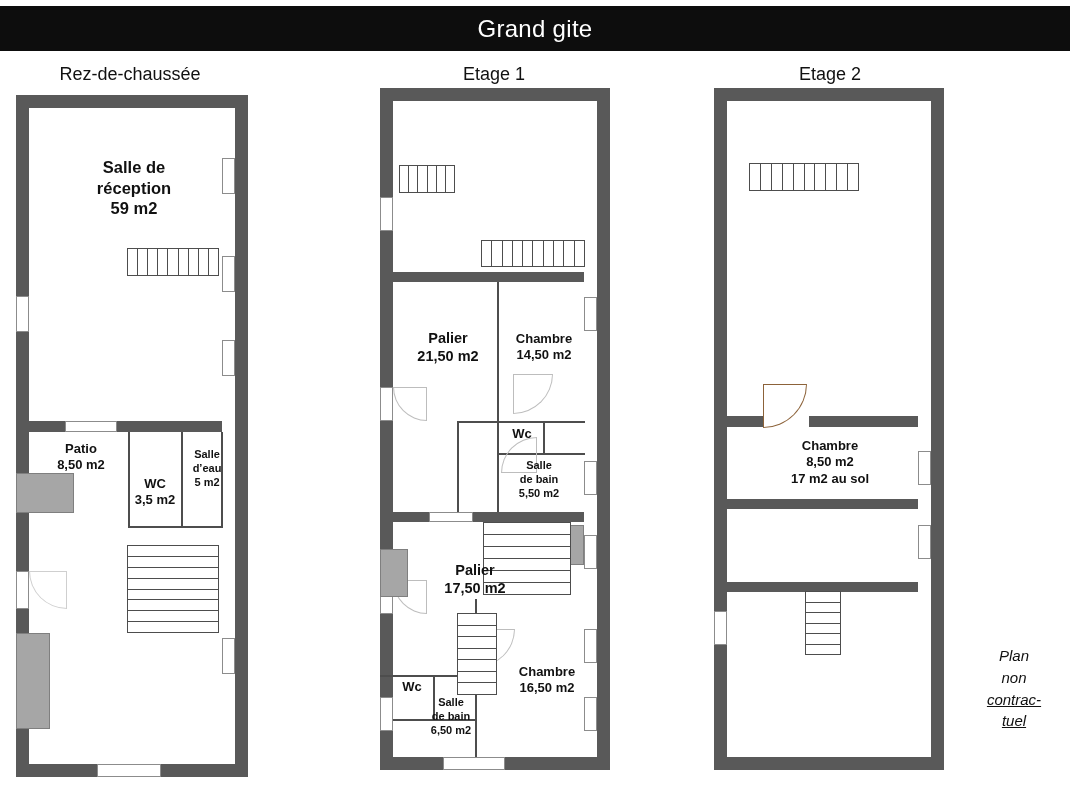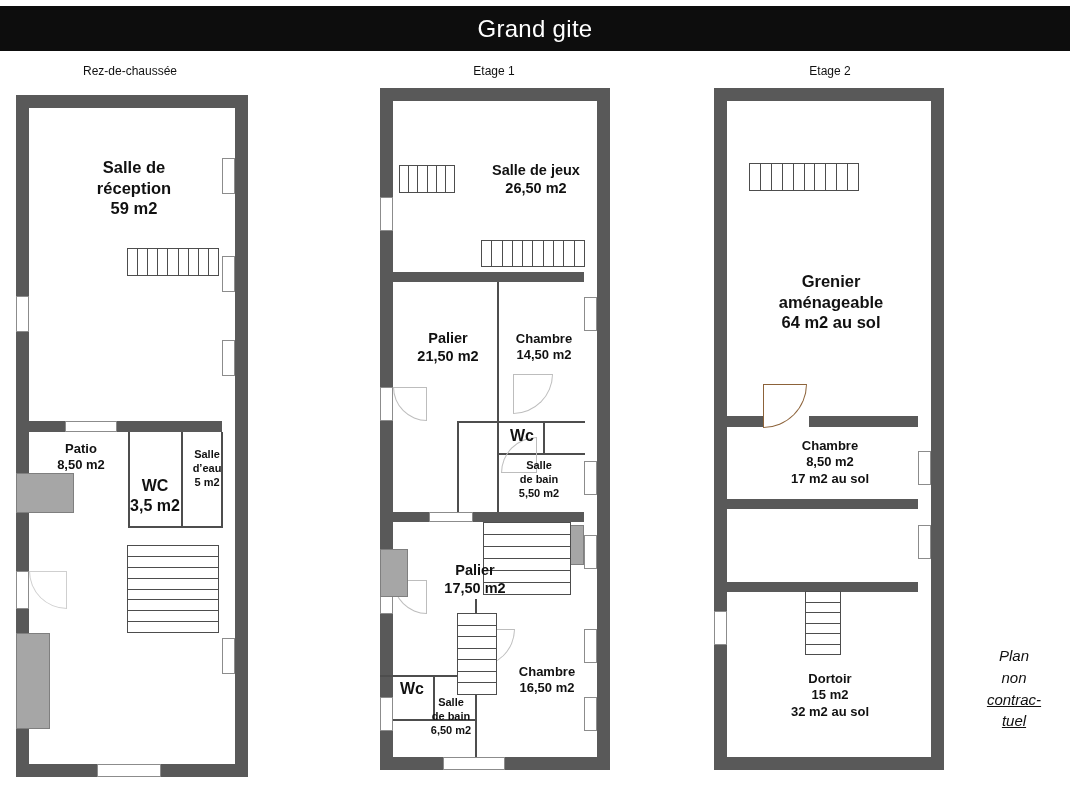--- a/index.html
+++ b/index.html
@@ -24,21 +24,21 @@
     color: #ffffff;
     display: flex;
     align-items: center;
     justify-content: center;
     font-size: 24px;
     letter-spacing: .3px;
   }
   
   .floor-caption {
     position: absolute;
-    font-size: 12px;
+    font-size: 18px;
     color: #111;
     text-align: center;
     white-space: nowrap;
   }
   
   .plan {
     position: absolute;
     box-sizing: border-box;
     background: #ffffff;
     border: 13px solid #595959;
@@ -103,21 +103,21 @@
     position: absolute;
     text-align: center;
     line-height: 1.25;
     white-space: pre-line;
     color: #111;
   }
   .room-label.big   { font-size: 16.5px; font-weight: bold; }
   .room-label.mid   { font-size: 14.5px; font-weight: bold; }
   .room-label.small { font-size: 13px;   font-weight: bold; }
   .room-label.tiny  { font-size: 11px;   font-weight: bold; }
-  .room-label.wc    { font-size: 16px; font-weight: bold; }
+  .room-label.wc    { font-size: 13px; font-weight: bold; }
   
   .footnote {
     position: absolute;
     right: 14px;
     top: 645px;
     width: 84px;
     text-align: center;
     font-style: italic;
     font-size: 15px;
     line-height: 1.45;
@@ -272,22 +272,20 @@
   <div class="stairs v" style="left:64px; top:512px; width:40px; height:82px;">
     <i></i>
       <i></i>
       <i></i>
       <i></i>
       <i></i>
       <i></i>
       <i></i>
   </div>
 
-  <div class="room-label mid" style="left:68px; top:60px;  width:150px;">Salle de jeux
-26,50 m2</div>
   <div class="room-label mid" style="left:6px;  top:228px; width:98px;">Palier
 21,50 m2</div>
   <div class="room-label small" style="left:110px; top:230px; width:82px;">Chambre
 14,50 m2</div>
   <div class="room-label wc" style="left:108px; top:325px; width:42px;">Wc</div>
   <div class="room-label tiny" style="left:106px; top:358px; width:80px;">Salle
 de bain
 5,50 m2</div>
   <div class="room-label mid" style="left:20px;  top:460px; width:124px;">Palier
 17,50 m2</div>
@@ -327,29 +325,23 @@
   </div>
   <div class="stairs v" style="left:78px; top:490px; width:36px; height:64px;">
     <i></i>
       <i></i>
       <i></i>
       <i></i>
       <i></i>
       <i></i>
   </div>
 
-  <div class="room-label big" style="left:26px; top:170px; width:156px;">Grenier
-aménageable
-64 m2 au sol</div>
   <div class="room-label small" style="left:32px; top:337px; width:142px;">Chambre
 8,50 m2
 17 m2 au sol</div>
-  <div class="room-label small" style="left:32px; top:570px; width:142px;">Dortoir
-15 m2
-32 m2 au sol</div>
 </div>
 
 <div class="footnote">
   <div>Plan</div>
   <div>non</div>
   <div style="text-decoration:underline;">contrac-</div>
   <div style="text-decoration:underline;">tuel</div>
 </div>
 
 </body></html>

